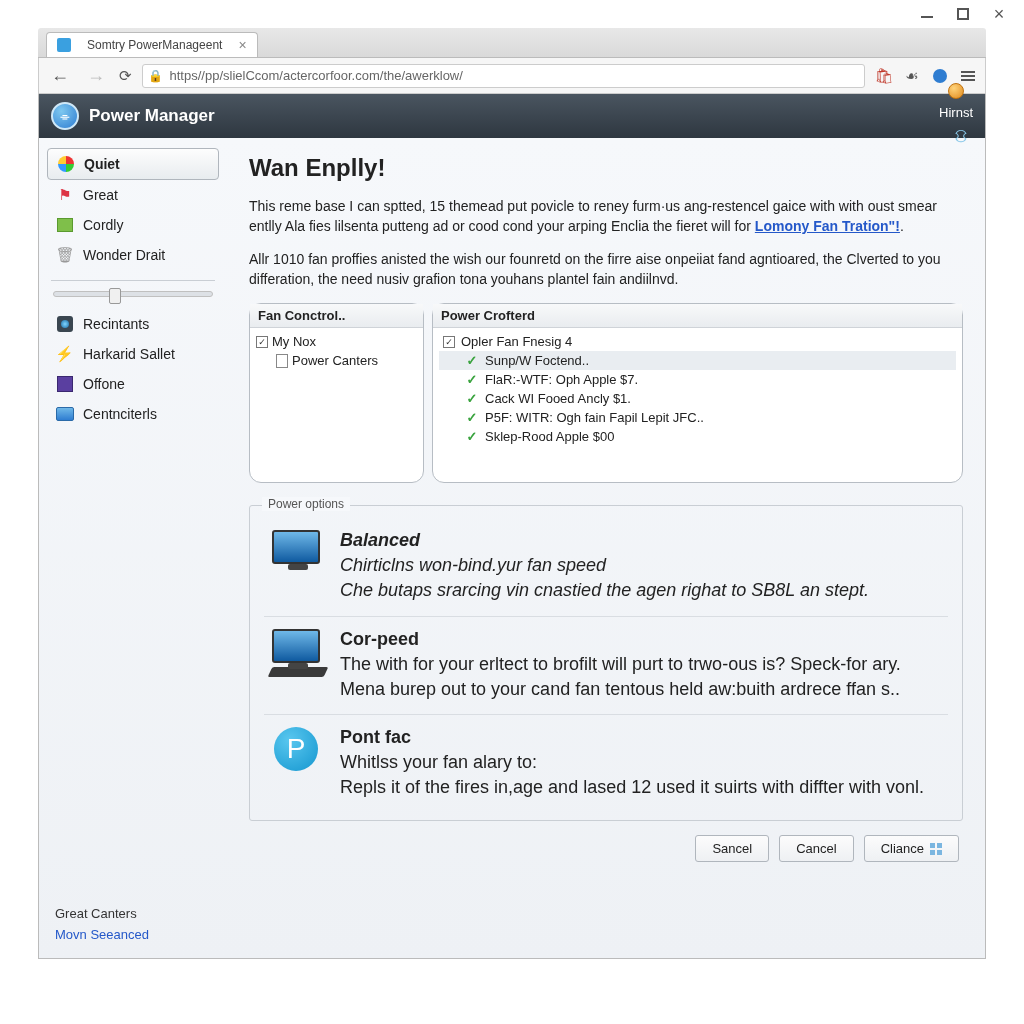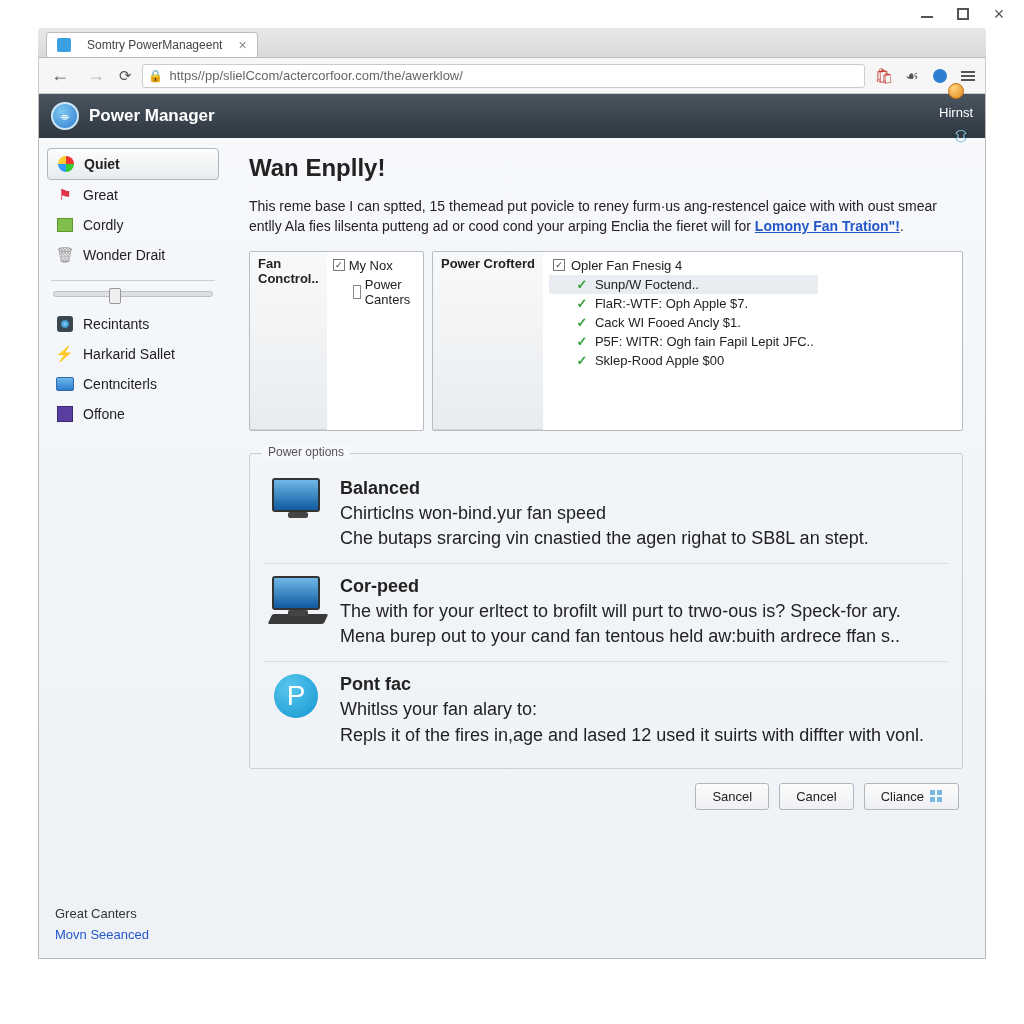--- a/index.html
+++ b/index.html
@@ -168,22 +168,22 @@
 .intro {
   font-size:14px; line-height:1.45; color:#222; max-width: 700px;
 }
 .intro a { color:#2458c9; font-weight:600; text-decoration:underline;}
 .intro2 { margin-top:12px; font-size:14px; line-height:1.45;}
 
 .panes {
   display:flex; gap:8px; margin-top:14px;
 }
 .pane {
-  background:#fff; border:1px solid #b7bdc4; border-radius:2px;
-  min-height: 180px; display:flex; flex-direction:row;
+  background:#fff; border:1px solid #b7bdc4; border-radius:12px;
+  min-height: 180px; display:flex; flex-direction:column;
 }
 .pane.left { width:175px;}
 .pane.right { flex:1;}
 .pane-hdr {
   background:linear-gradient(#f8f9fa,#e9ecef);
   border-bottom:1px solid #cfd3d8;
   padding:4px 8px; font-size:13px; font-weight:600;
 }
 .pane-body { padding:4px 6px; font-size:13px;}
 .tree-row { display:flex; align-items:center; gap:4px; padding:2px 0;}
@@ -202,21 +202,21 @@
 }
 .grp-legend {
   position:absolute; top:-9px; left:12px;
   background: linear-gradient(#f6f8fb,#f6f8fb);
   padding:0 6px; font-size:12px; color:#555;text-align:center;
 }
 .opt {
   display:flex; gap:16px; padding:12px 4px;
   border-top:1px solid #d9dde2;
 }
-.opt:first-of-type { border-top:none;}
+.opt:first-of-type { border-top:none;font-style:italic;}
 .opt-ico { width:56px; display:flex; align-items:flex-start; justify-content:center;}
 .monitor {
   width:48px; height:34px; background:linear-gradient(#6fb8e8,#0f5aa0);
   border:2px solid #333; border-radius:3px; position:relative;
 }
 .monitor::after{
   content:""; position:absolute; bottom:-8px; left:14px;
   width:20px; height:6px; background:#444; border-radius:2px;
 }
 .monitor.kbd::before{
@@ -339,44 +339,45 @@
             <span class="ico-recin"></span>
           </span>
         <span>Recintants</span>
       </div>
       <div class="side-item">
         <span class="side-ico ico-hark">⚡</span>
         <span>Harkarid Sallet</span>
       </div>
       <div class="side-item">
         <span class="side-ico">
+            <span class="ico-off"></span>
+          </span>
+        <span>Offone</span>
+      </div>
+      <div class="side-item">
+        <span class="side-ico">
             <span class="ico-cent"></span>
           </span>
         <span>Centnciterls</span>
-      </div>
-      <div class="side-item">
-        <span class="side-ico">
-            <span class="ico-off"></span>
-          </span>
-        <span>Offone</span>
       </div>
 
       <div class="sidebar-bottom">
         <span class="link1">Great Canters</span>
         <span class="link2">Movn Seeanced</span>
       </div>
     </div>
 
     <div class="content">
       <h1>Wan Enplly!</h1>
 
       <p class="intro">
         <span>This reme base I can sptted, 15 themead put povicle to reney furm·us ang-restencel gaice with with oust smear entlly Ala fies lilsenta putteng ad or cood cond your arping Enclia the fieret will for </span>
         <a href="#">Lomony Fan Tration"!</a><span>.</span>
       </p>
+      <p class="intro2">Allr 1010 fan proffies anisted the wish our founretd on the firre aise onpeiiat fand agntioared, the Clverted to you differation, the need nusiv grafion tona youhans plantel fain andiilnvd.</p>
 
       <div class="panes">
         <div class="pane left">
           <div class="pane-hdr">Fan Conctrol..</div>
           <div class="pane-body">
             <div class="tree-row">
               <span class="tree-check">✓</span>
               <span>My Nox</span>
             </div>
             <div class="tree-row tree-indent">

